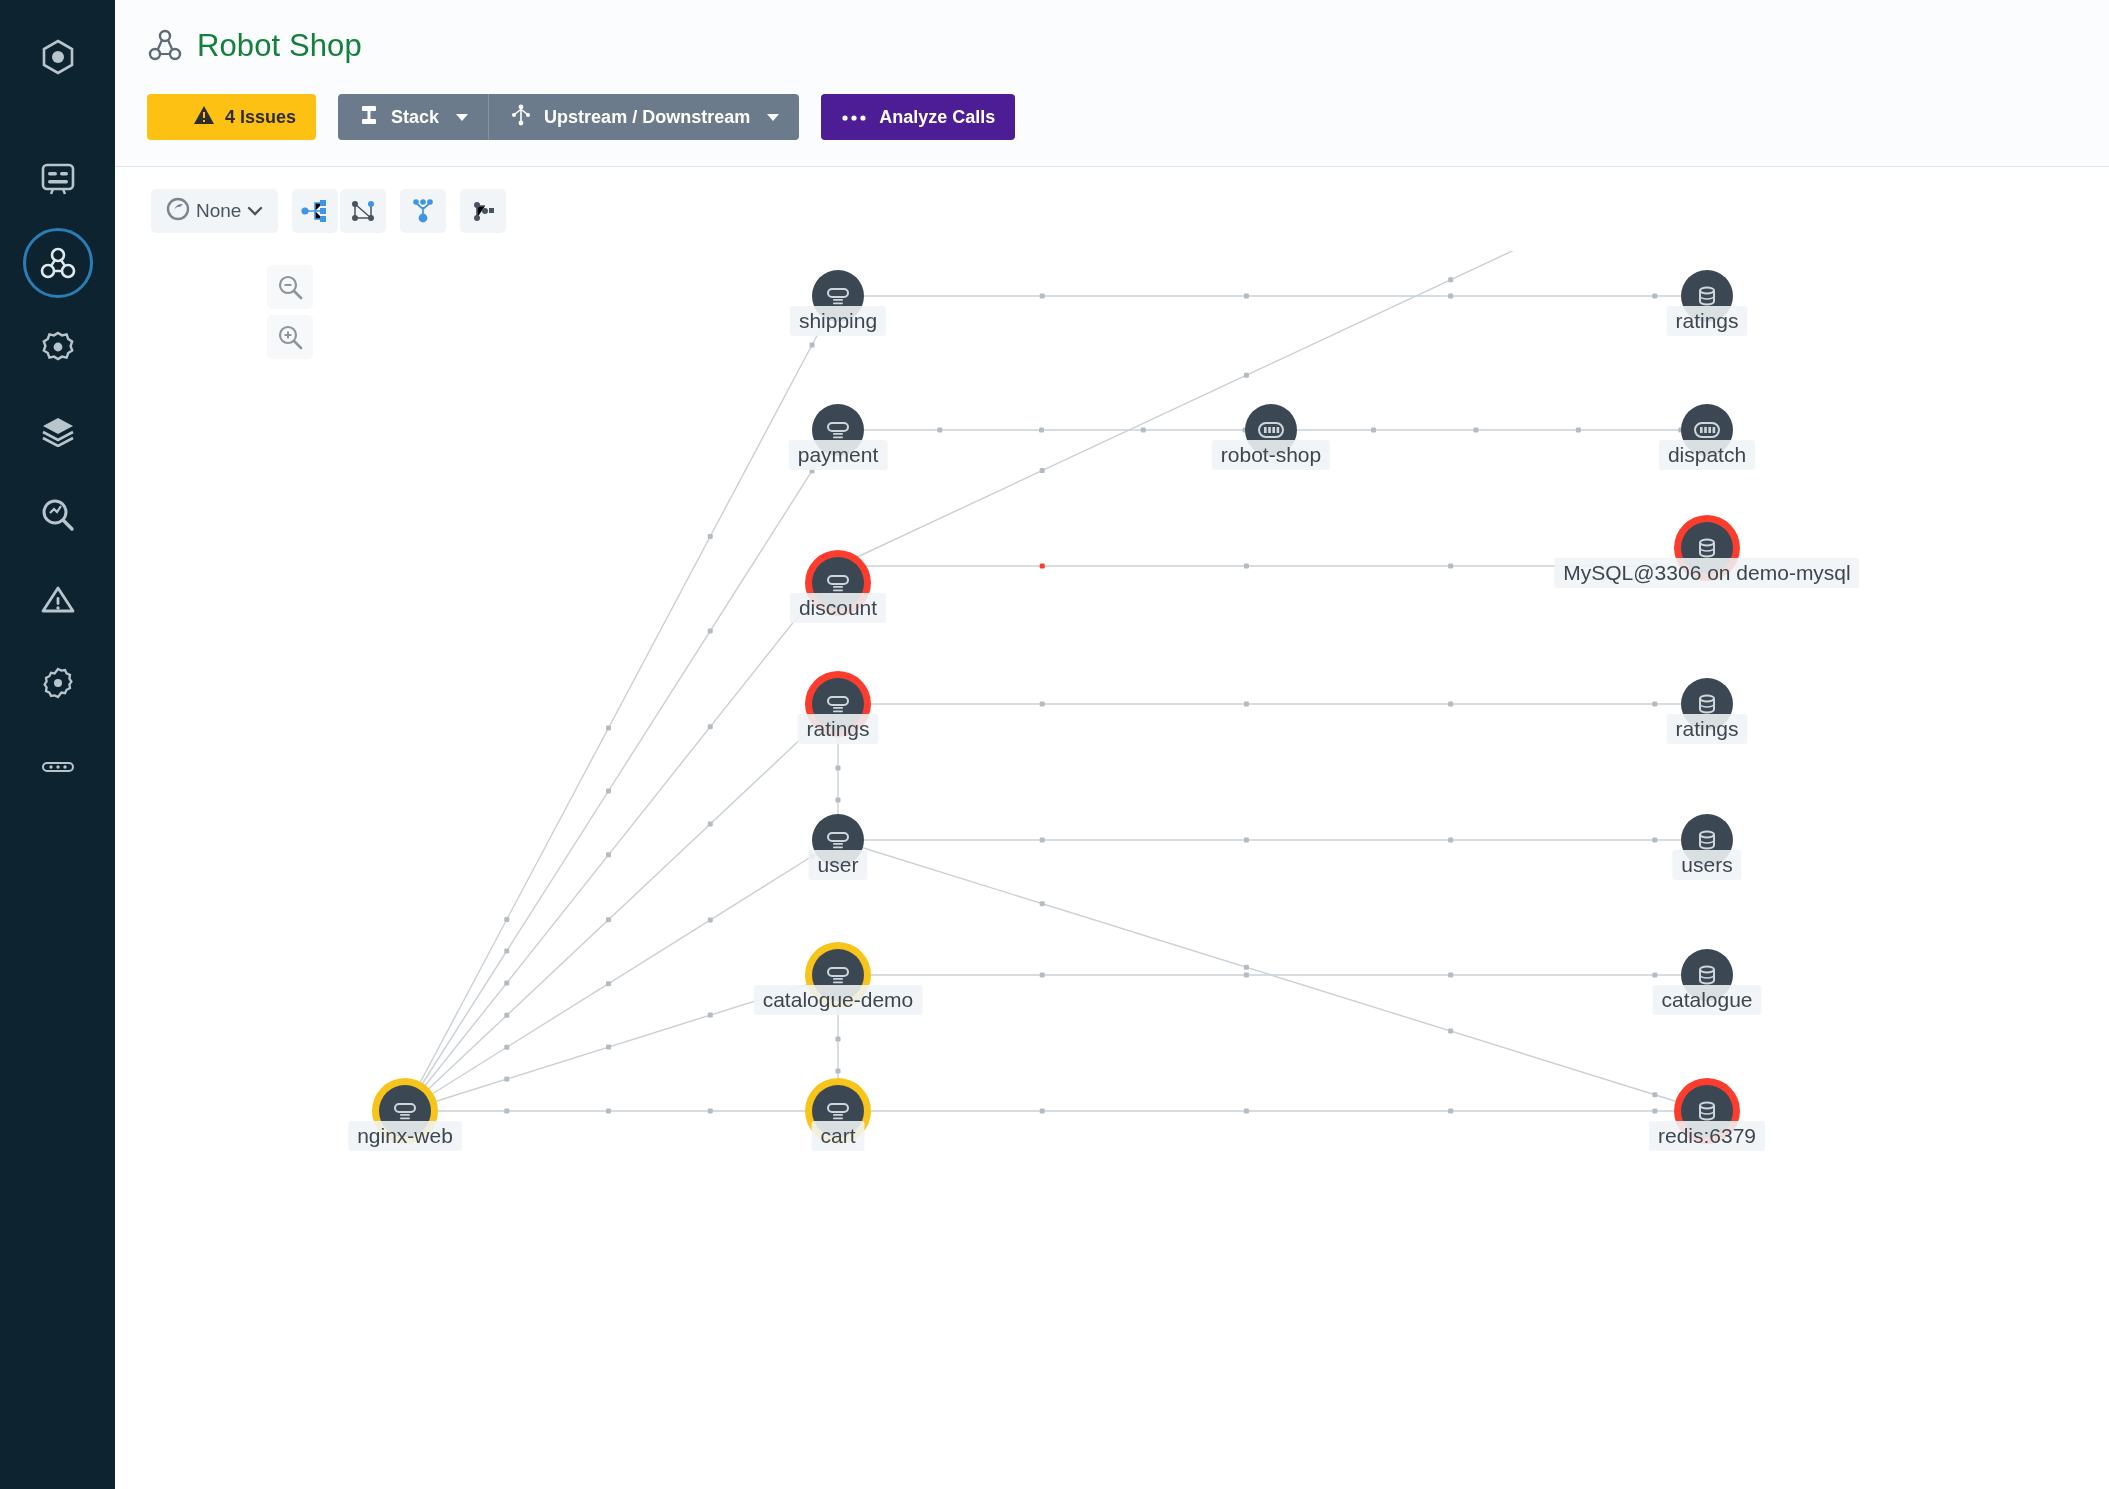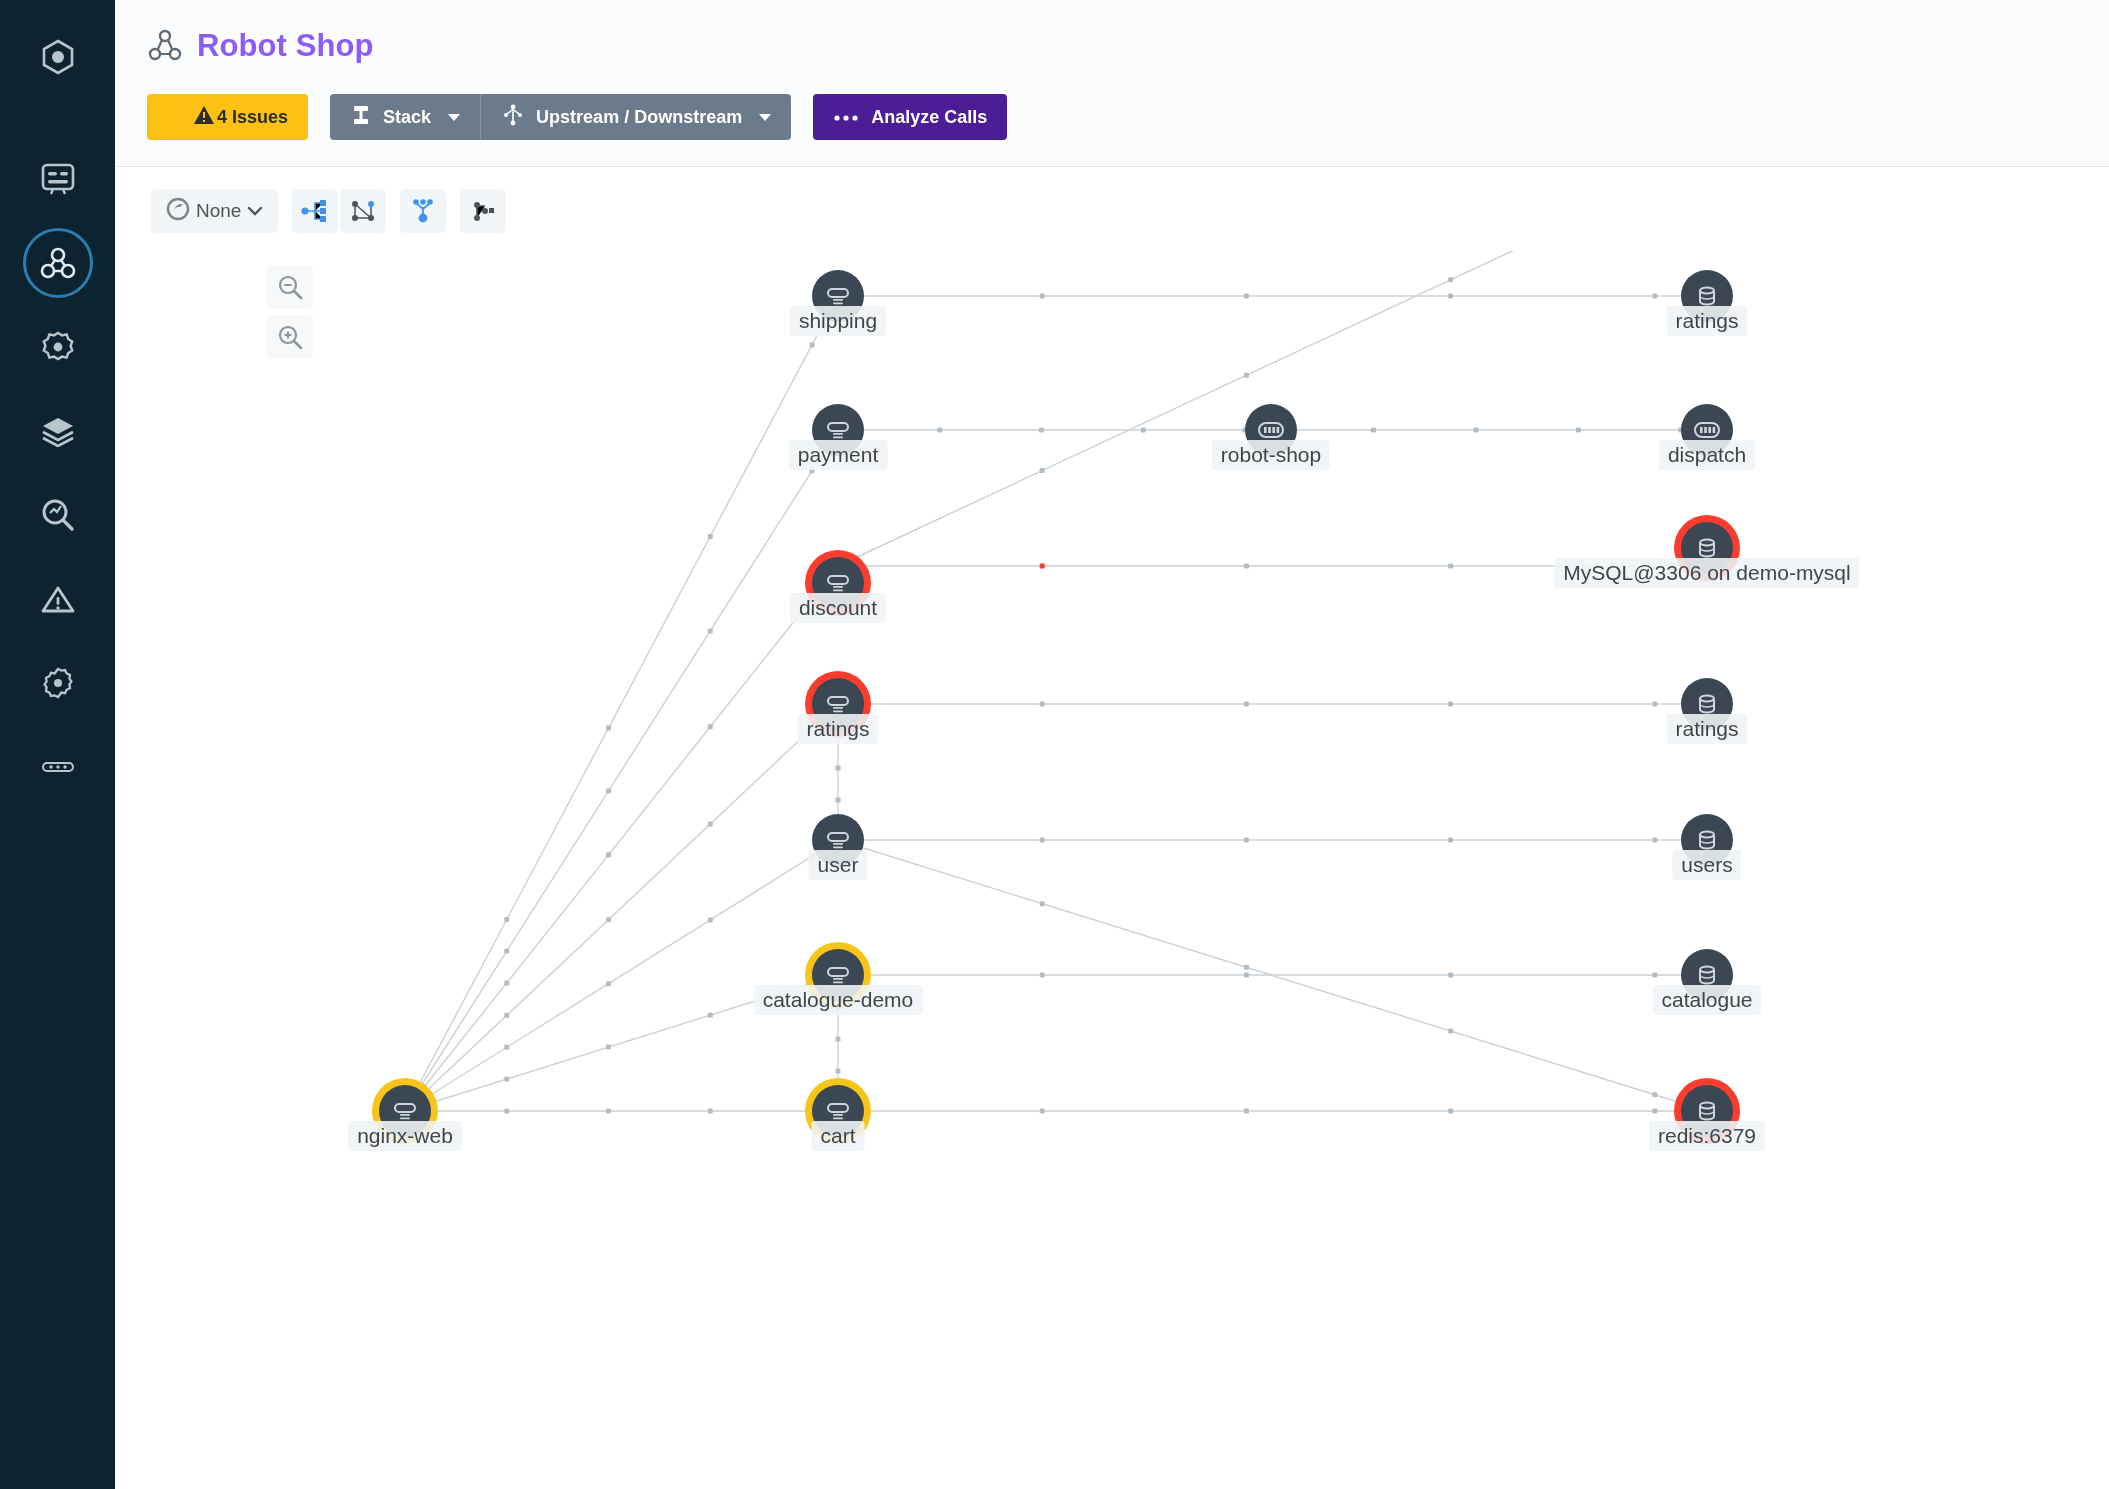--- a/index.html
+++ b/index.html
@@ -37,33 +37,33 @@
   .main { flex: 1; display: flex; flex-direction: column; background: #fff; min-width: 0; }
 
   
   .hdr {
     padding: 28px 0 0 32px;
     background: #fbfcfd;
     border-bottom: 1px solid #e3e7ea;
   }
   .hdr-title-row { display: flex; align-items: center; gap: 14px; }
   .hdr-title {
-    font-size: 31px; font-weight: bold; color: #8b5cf6; letter-spacing: .1px;
+    font-size: 31px; font-weight: normal; color: #15803d; letter-spacing: .1px;
   }
   .hdr-icon { width: 36px; height: 36px; display: block; }
 
   .toolbar { display: flex; align-items: center; gap: 0; margin: 30px 0 26px 0; }
   .btn {
     height: 46px; display: flex; align-items: center;
     font-size: 18px; font-weight: bold; color: #fff;
     padding: 0 20px; cursor: pointer; white-space: nowrap;
   }
   .btn-issues {
     background: #fdc113; color: #2d2d2d; border-radius: 4px;
-    gap: 2px; margin-right: 22px; padding-left: 46px;
+    gap: 10px; margin-right: 22px; padding-left: 46px;
   }
   .btn-group { display: flex; border-radius: 4px; overflow: hidden; margin-right: 22px; }
   .btn-slate { background: #6c7b8b; gap: 11px; }
   .btn-group .btn-slate + .btn-slate { border-left: 1px solid #8694a2; }
   .btn-teal { background: #4c1d95; border-radius: 4px; gap: 12px; }
   .caret {
     width: 0; height: 0;
     border-left: 6px solid transparent; border-right: 6px solid transparent;
     border-top: 7px solid #fff; margin-left: 6px;
   }

